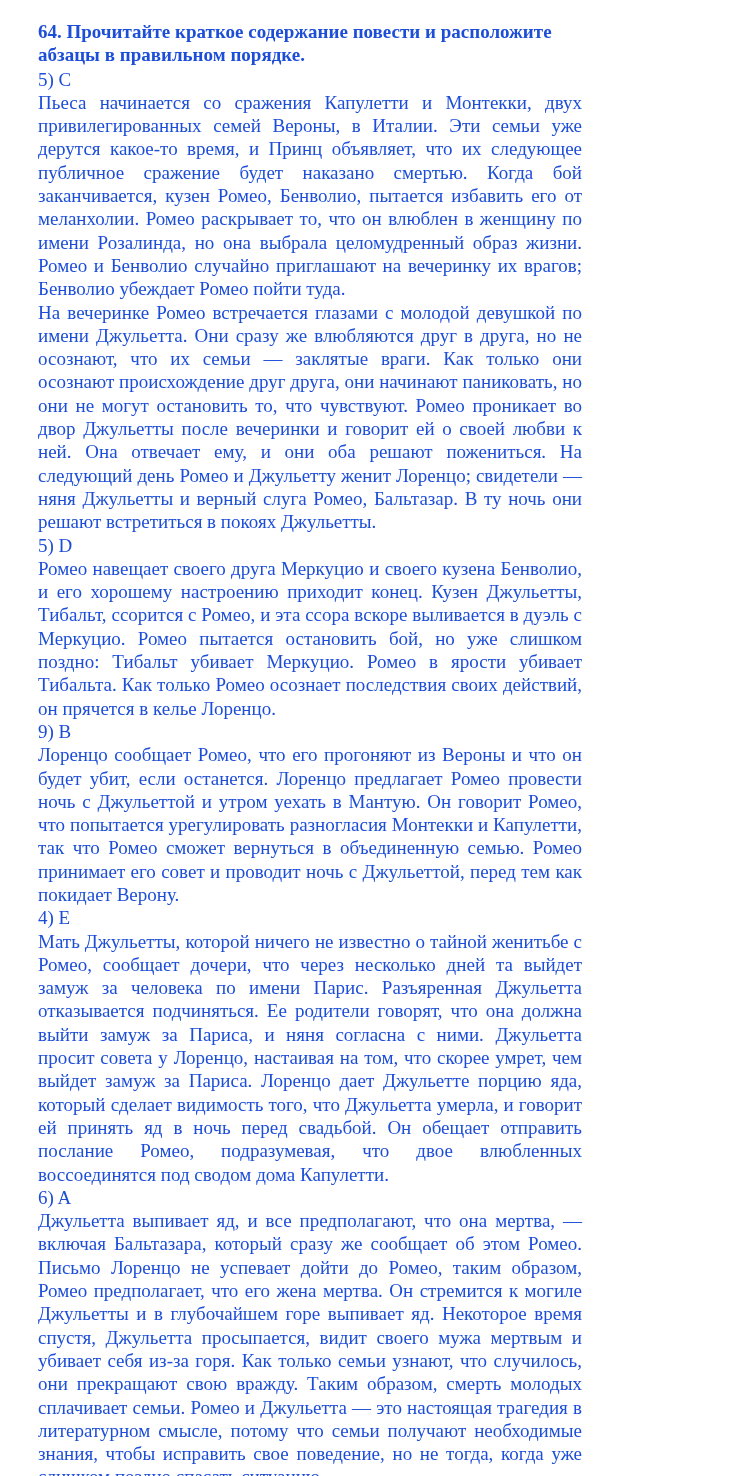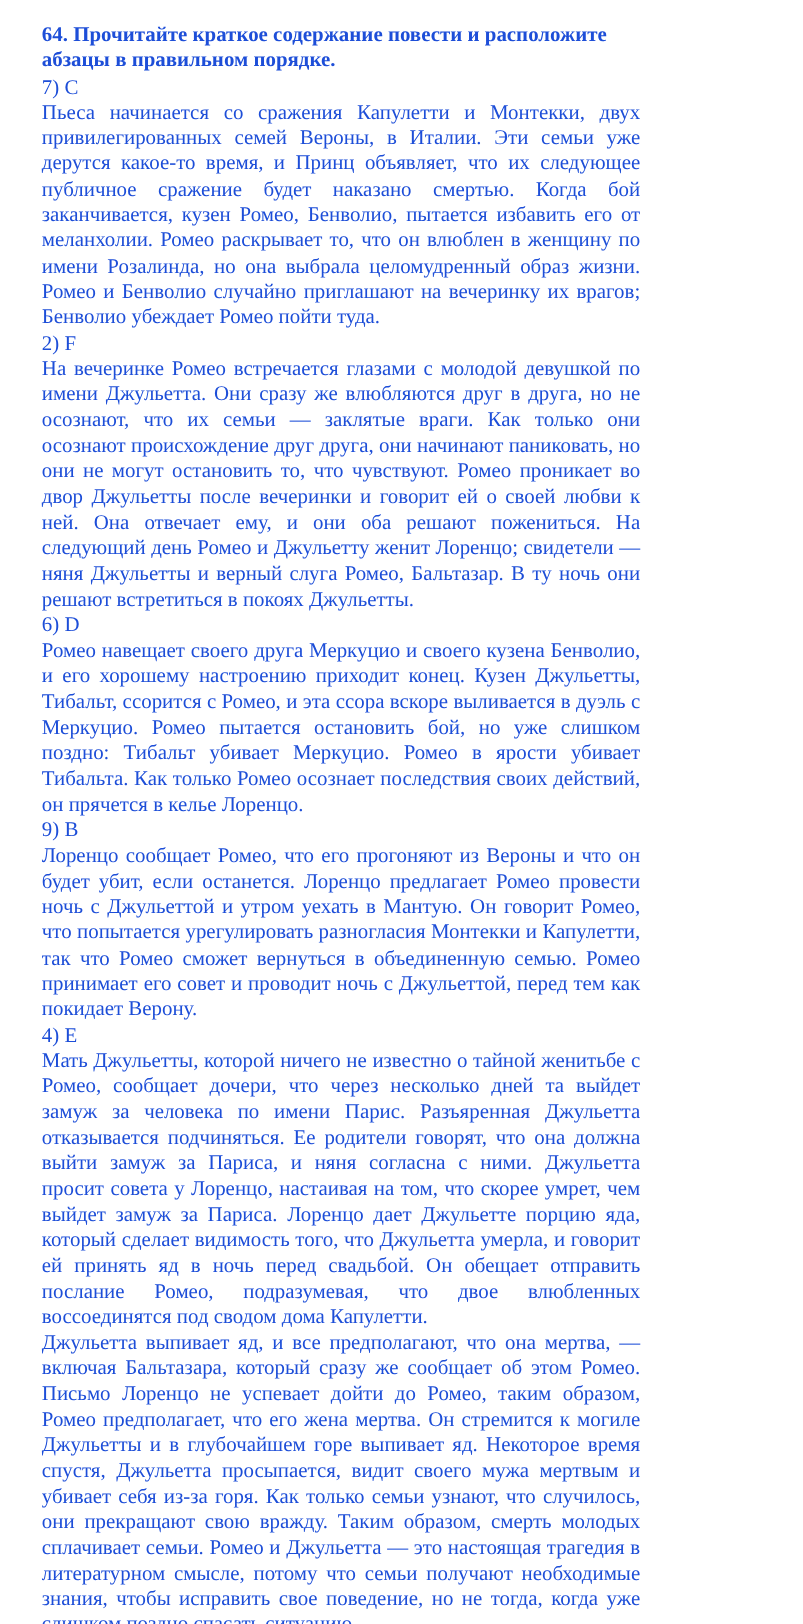--- a/index.html
+++ b/index.html
@@ -38,41 +38,41 @@
   }
 </style>
 </head>
 <body>
 
 <div class="page">
 
   <p class="title">64. Прочитайте краткое содержание повести и расположите абзацы в правильном порядке.</p>
 
   <div class="section">
-    <p class="section-label">7) C</p>
+    <p class="section-label">5) C</p>
     <p class="section-text">Пьеса начинается со сражения Капулетти и Монтекки, двух привилегированных семей Вероны, в Италии. Эти семьи уже дерутся какое-то время, и Принц объявляет, что их следующее публичное сражение будет наказано смертью. Когда бой заканчивается, кузен Ромео, Бенволио, пытается избавить его от меланхолии. Ромео раскрывает то, что он влюблен в женщину по имени Розалинда, но она выбрала целомудренный образ жизни. Ромео и Бенволио случайно приглашают на вечеринку их врагов; Бенволио убеждает Ромео пойти туда.</p>
   </div>
 
   <div class="section">
-    <p class="section-label">2) F</p>
     <p class="section-text">На вечеринке Ромео встречается глазами с молодой девушкой по имени Джульетта. Они сразу же влюбляются друг в друга, но не осознают, что их семьи — заклятые враги. Как только они осознают происхождение друг друга, они начинают паниковать, но они не могут остановить то, что чувствуют. Ромео проникает во двор Джульетты после вечеринки и говорит ей о своей любви к ней. Она отвечает ему, и они оба решают пожениться. На следующий день Ромео и Джульетту женит Лоренцо; свидетели — няня Джульетты и верный слуга Ромео, Бальтазар. В ту ночь они решают встретиться в покоях Джульетты.</p>
   </div>
 
   <div class="section">
-    <p class="section-label">6) D</p>
+    <p class="section-label">5) D</p>
     <p class="section-text">Ромео навещает своего друга Меркуцио и своего кузена Бенволио, и его хорошему настроению приходит конец. Кузен Джульетты, Тибальт, ссорится с Ромео, и эта ссора вскоре выливается в дуэль с Меркуцио. Ромео пытается остановить бой, но уже слишком поздно: Тибальт убивает Меркуцио. Ромео в ярости убивает Тибальта. Как только Ромео осознает последствия своих действий, он прячется в келье Лоренцо.</p>
   </div>
 
   <div class="section">
     <p class="section-label">9) B</p>
     <p class="section-text">Лоренцо сообщает Ромео, что его прогоняют из Вероны и что он будет убит, если останется. Лоренцо предлагает Ромео провести ночь с Джульеттой и утром уехать в Мантую. Он говорит Ромео, что попытается урегулировать разногласия Монтекки и Капулетти, так что Ромео сможет вернуться в объединенную семью. Ромео принимает его совет и проводит ночь с Джульеттой, перед тем как покидает Верону.</p>
   </div>
 
   <div class="section">
     <p class="section-label">4) E</p>
     <p class="section-text">Мать Джульетты, которой ничего не известно о тайной женитьбе с Ромео, сообщает дочери, что через несколько дней та выйдет замуж за человека по имени Парис. Разъяренная Джульетта отказывается подчиняться. Ее родители говорят, что она должна выйти замуж за Париса, и няня согласна с ними. Джульетта просит совета у Лоренцо, настаивая на том, что скорее умрет, чем выйдет замуж за Париса. Лоренцо дает Джульетте порцию яда, который сделает видимость того, что Джульетта умерла, и говорит ей принять яд в ночь перед свадьбой. Он обещает отправить послание Ромео, подразумевая, что двое влюбленных воссоединятся под сводом дома Капулетти.</p>
   </div>
 
   <div class="section">
+    <p class="section-label">6) A</p>
     <p class="section-text">Джульетта выпивает яд, и все предполагают, что она мертва, — включая Бальтазара, который сразу же сообщает об этом Ромео. Письмо Лоренцо не успевает дойти до Ромео, таким образом, Ромео предполагает, что его жена мертва. Он стремится к могиле Джульетты и в глубочайшем горе выпивает яд. Некоторое время спустя, Джульетта просыпается, видит своего мужа мертвым и убивает себя из-за горя. Как только семьи узнают, что случилось, они прекращают свою вражду. Таким образом, смерть молодых сплачивает семьи. Ромео и Джульетта — это настоящая трагедия в литературном смысле, потому что семьи получают необходимые знания, чтобы исправить свое поведение, но не тогда, когда уже слишком поздно спасать ситуацию.</p>
   </div>
 
 </div>
 
 </body></html>

